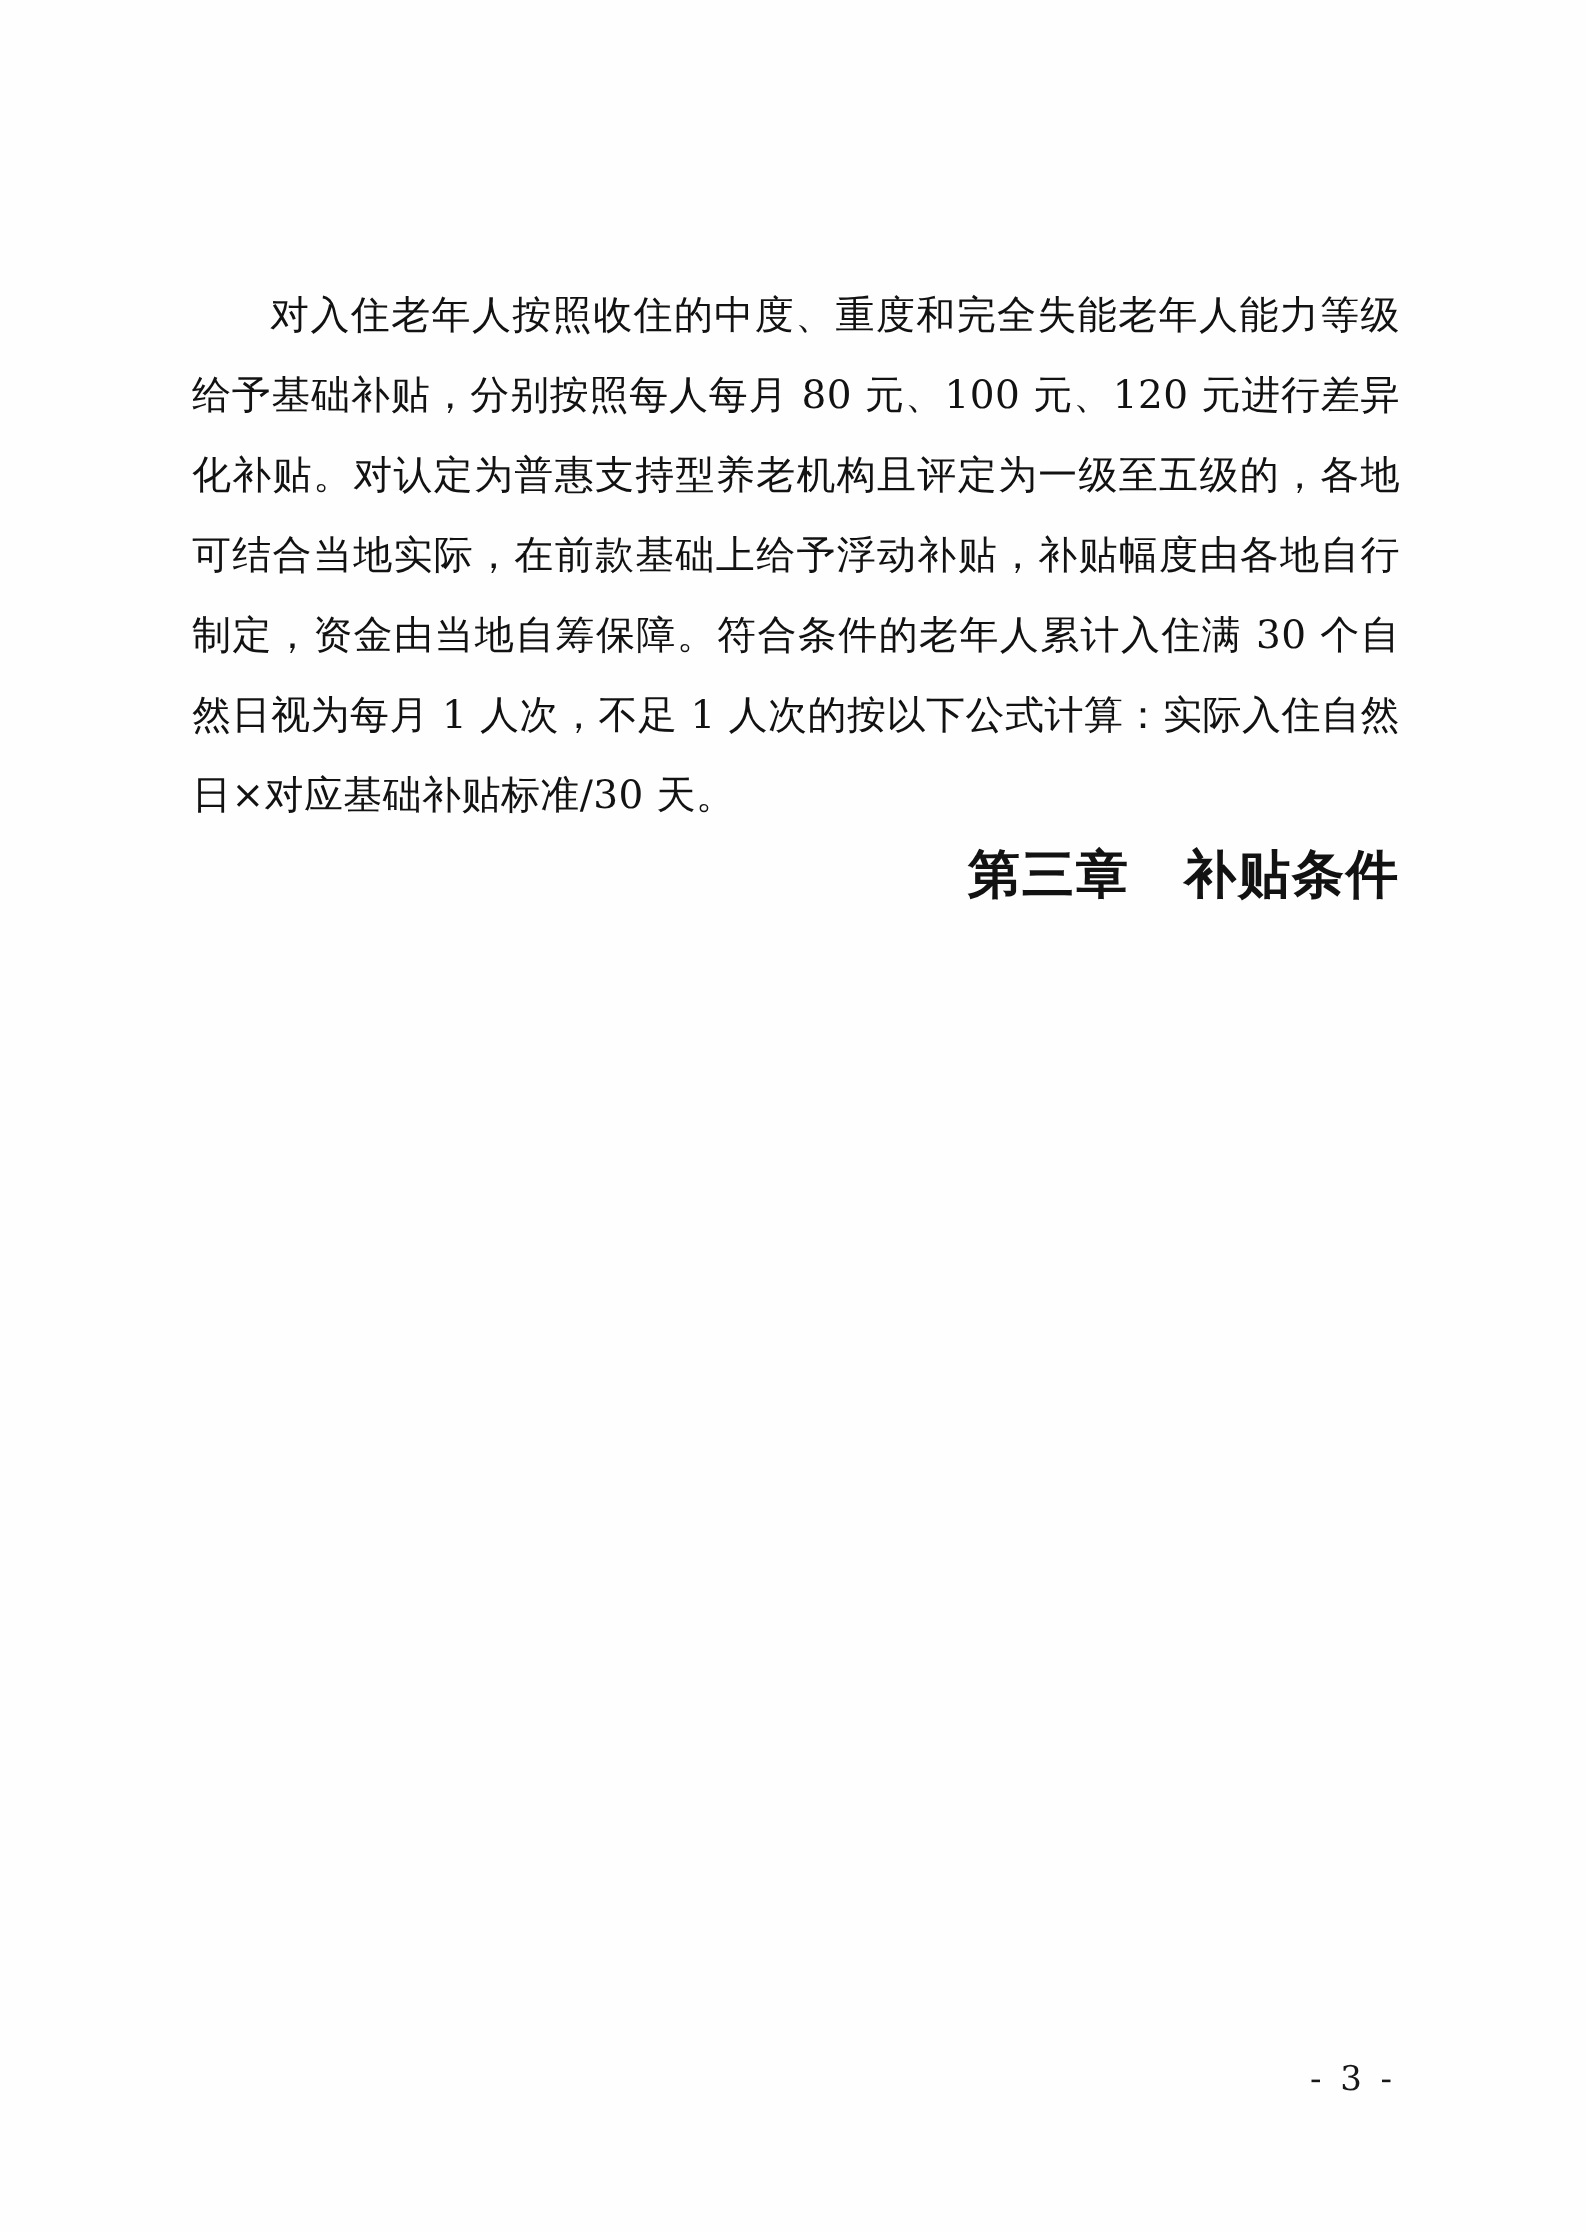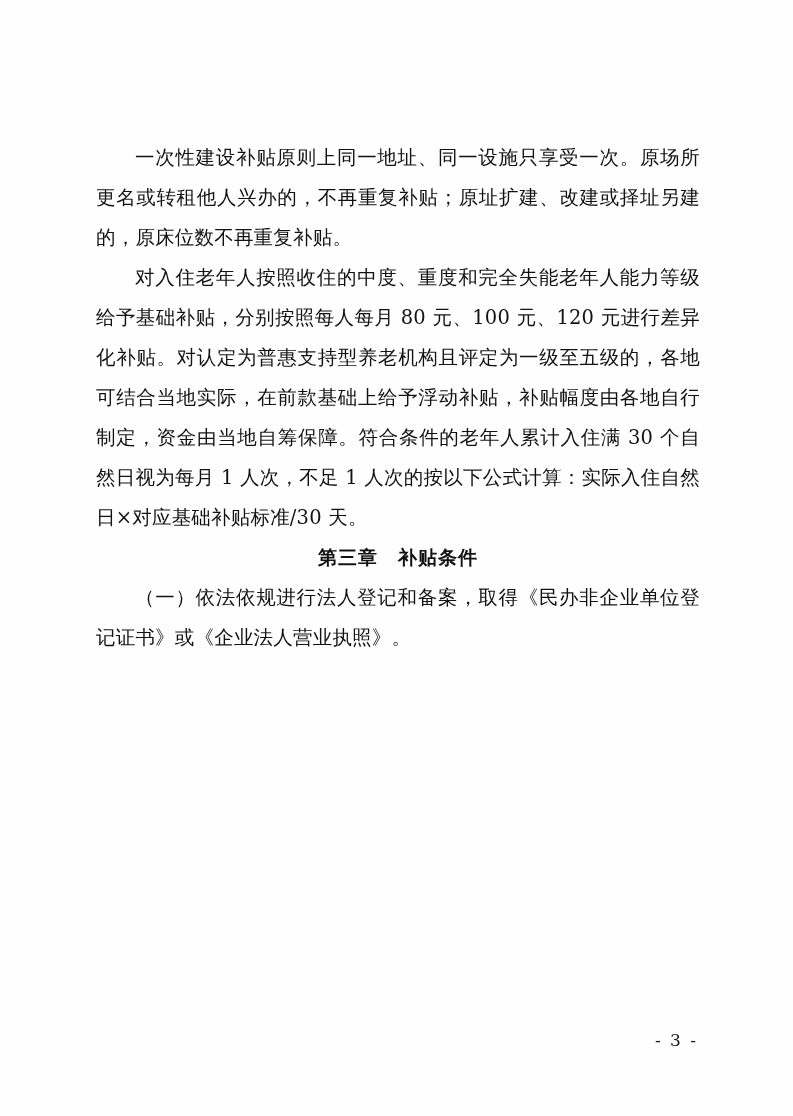--- a/index.html
+++ b/index.html
@@ -38,27 +38,26 @@
     letter-spacing: 0.2px;
     color: #121212;
   }
   .indent {
     text-indent: 39px;
   }
   .bold-lead {
     font-weight: bold;
   }
   .chapter-title {
-    text-align: center;
+    text-align: right;
     font-weight: bold;
-    font-size: 19px;
+    font-size: 26px;
     line-height: 40px;
     margin: 0;
     letter-spacing: 1px;
-    font-family: Liberation Serif, serif;
   }
   .page-number {
     position: absolute;
     left: 0;
     top: 1030px;
     width: 793px;
     text-align: center;
     font-size: 17px;
     color: #171717;
     font-family: "DejaVu Serif", "Liberation Serif", serif;
@@ -68,30 +67,28 @@
     display: inline-block;
     margin-left: 560px;
   }
 </style>
 </head>
 <body>
 
 <div class="page">
   <div class="content">
 
-    <p class="indent">一次性建设补贴原则上同一地址、同一设施只享受一次。原场所更名或转租他人兴办的，不再重复补贴；原址扩建、改建或择址另建的，原床位数不再重复补贴。</p>
 
 
 
     <p class="indent">对入住老年人按照收住的中度、重度和完全失能老年人能力等级给予基础补贴，分别按照每人每月 80 元、100 元、120 元进行差异化补贴。对认定为普惠支持型养老机构且评定为一级至五级的，各地可结合当地实际，在前款基础上给予浮动补贴，补贴幅度由各地自行制定，资金由当地自筹保障。符合条件的老年人累计入住满 30 个自然日视为每月 1 人次，不足 1 人次的按以下公式计算：实际入住自然日×对应基础补贴标准/30 天。</p>
 
     <p class="chapter-title">第三章　补贴条件</p>
 
 
-    <p class="indent">（一）依法依规进行法人登记和备案，取得《民办非企业单位登记证书》或《企业法人营业执照》。</p>
 
 
   </div>
 
   <div class="page-number">
     <span class="page-number-inner">- 3 -</span>
   </div>
 </div>
 
 </body></html>

